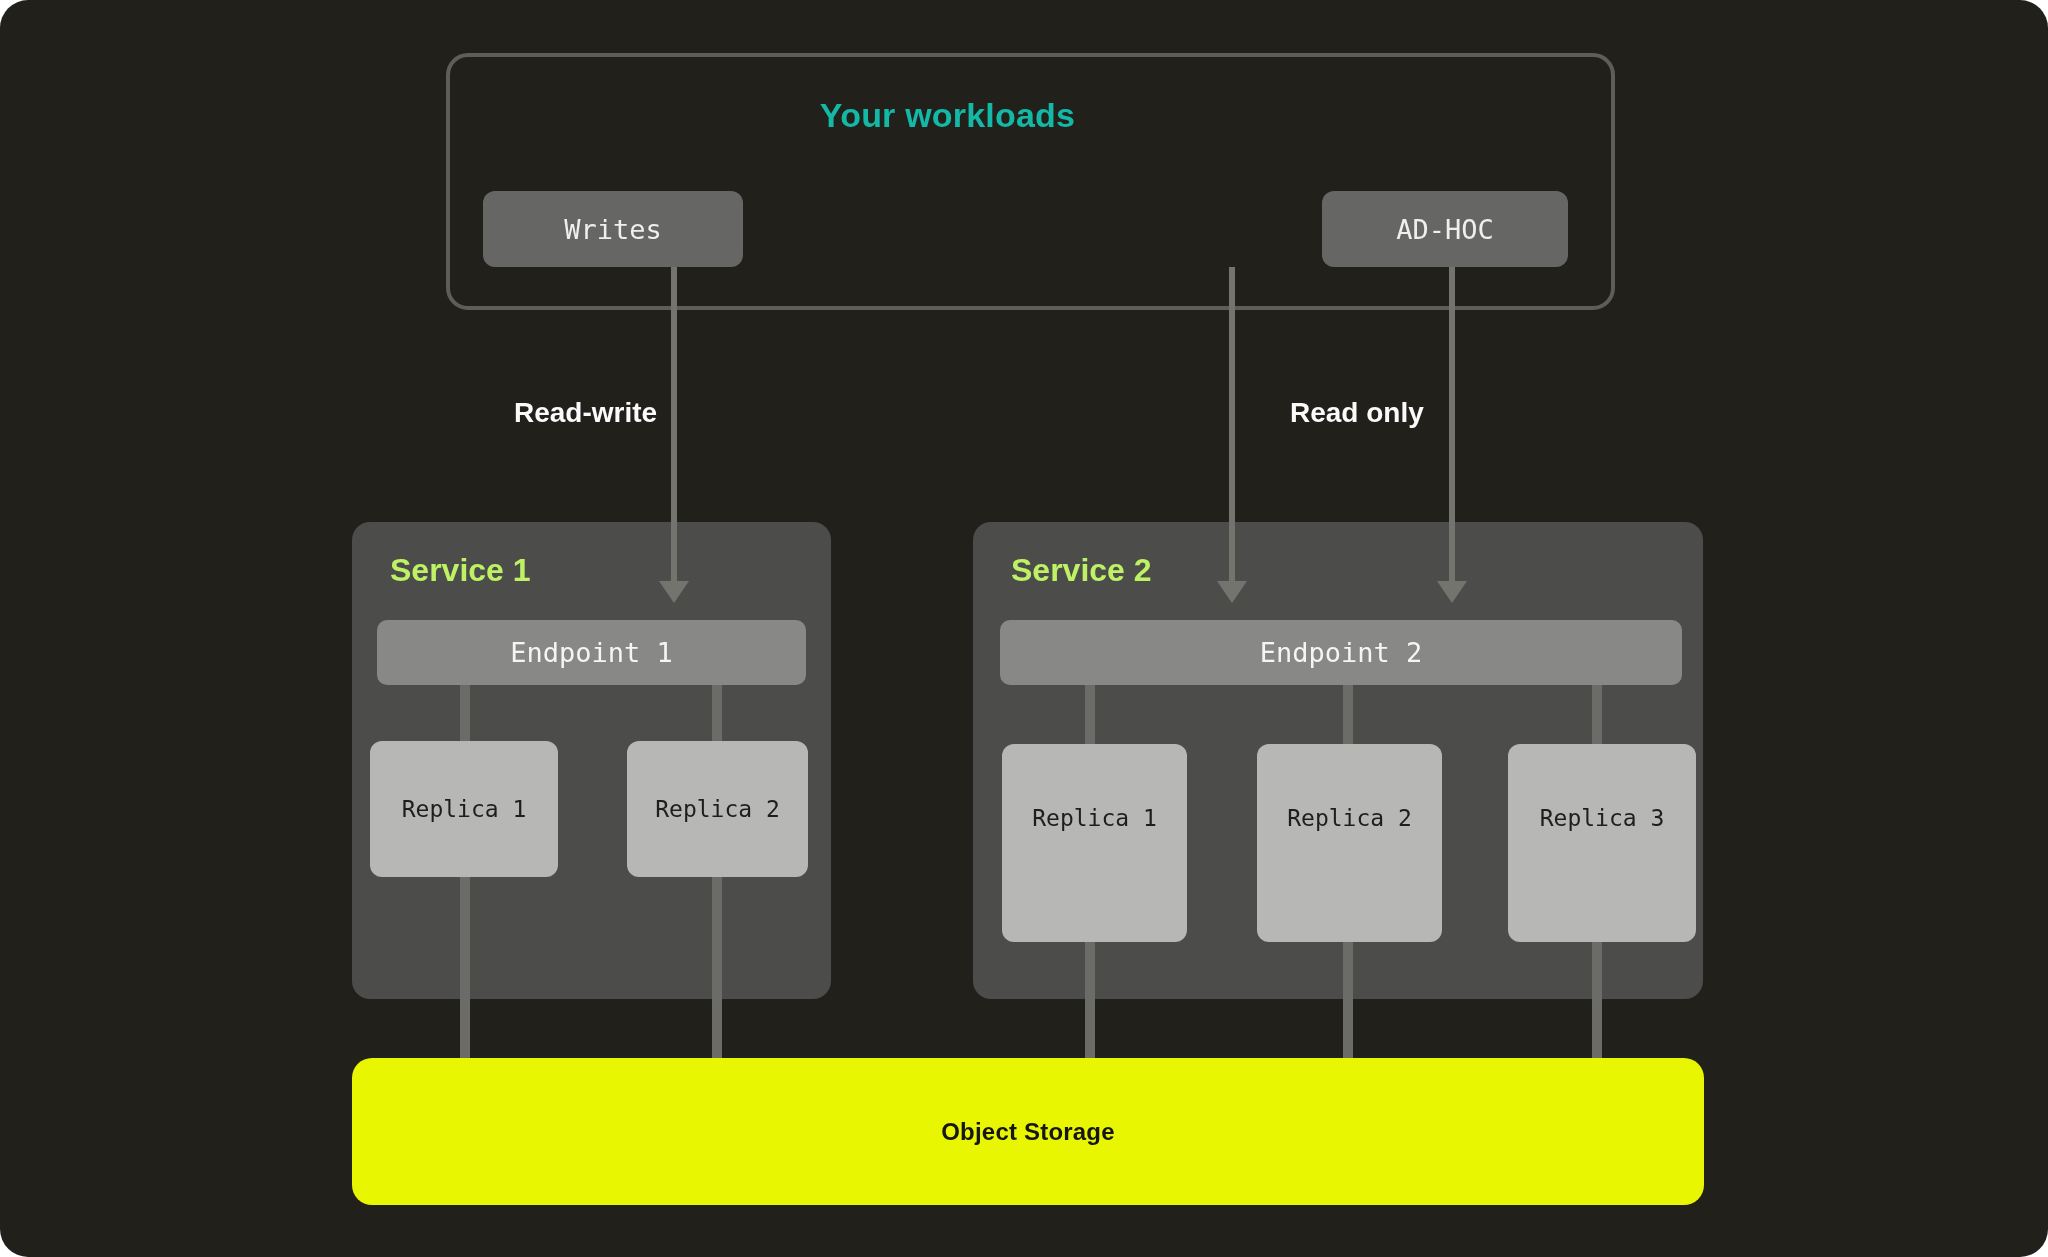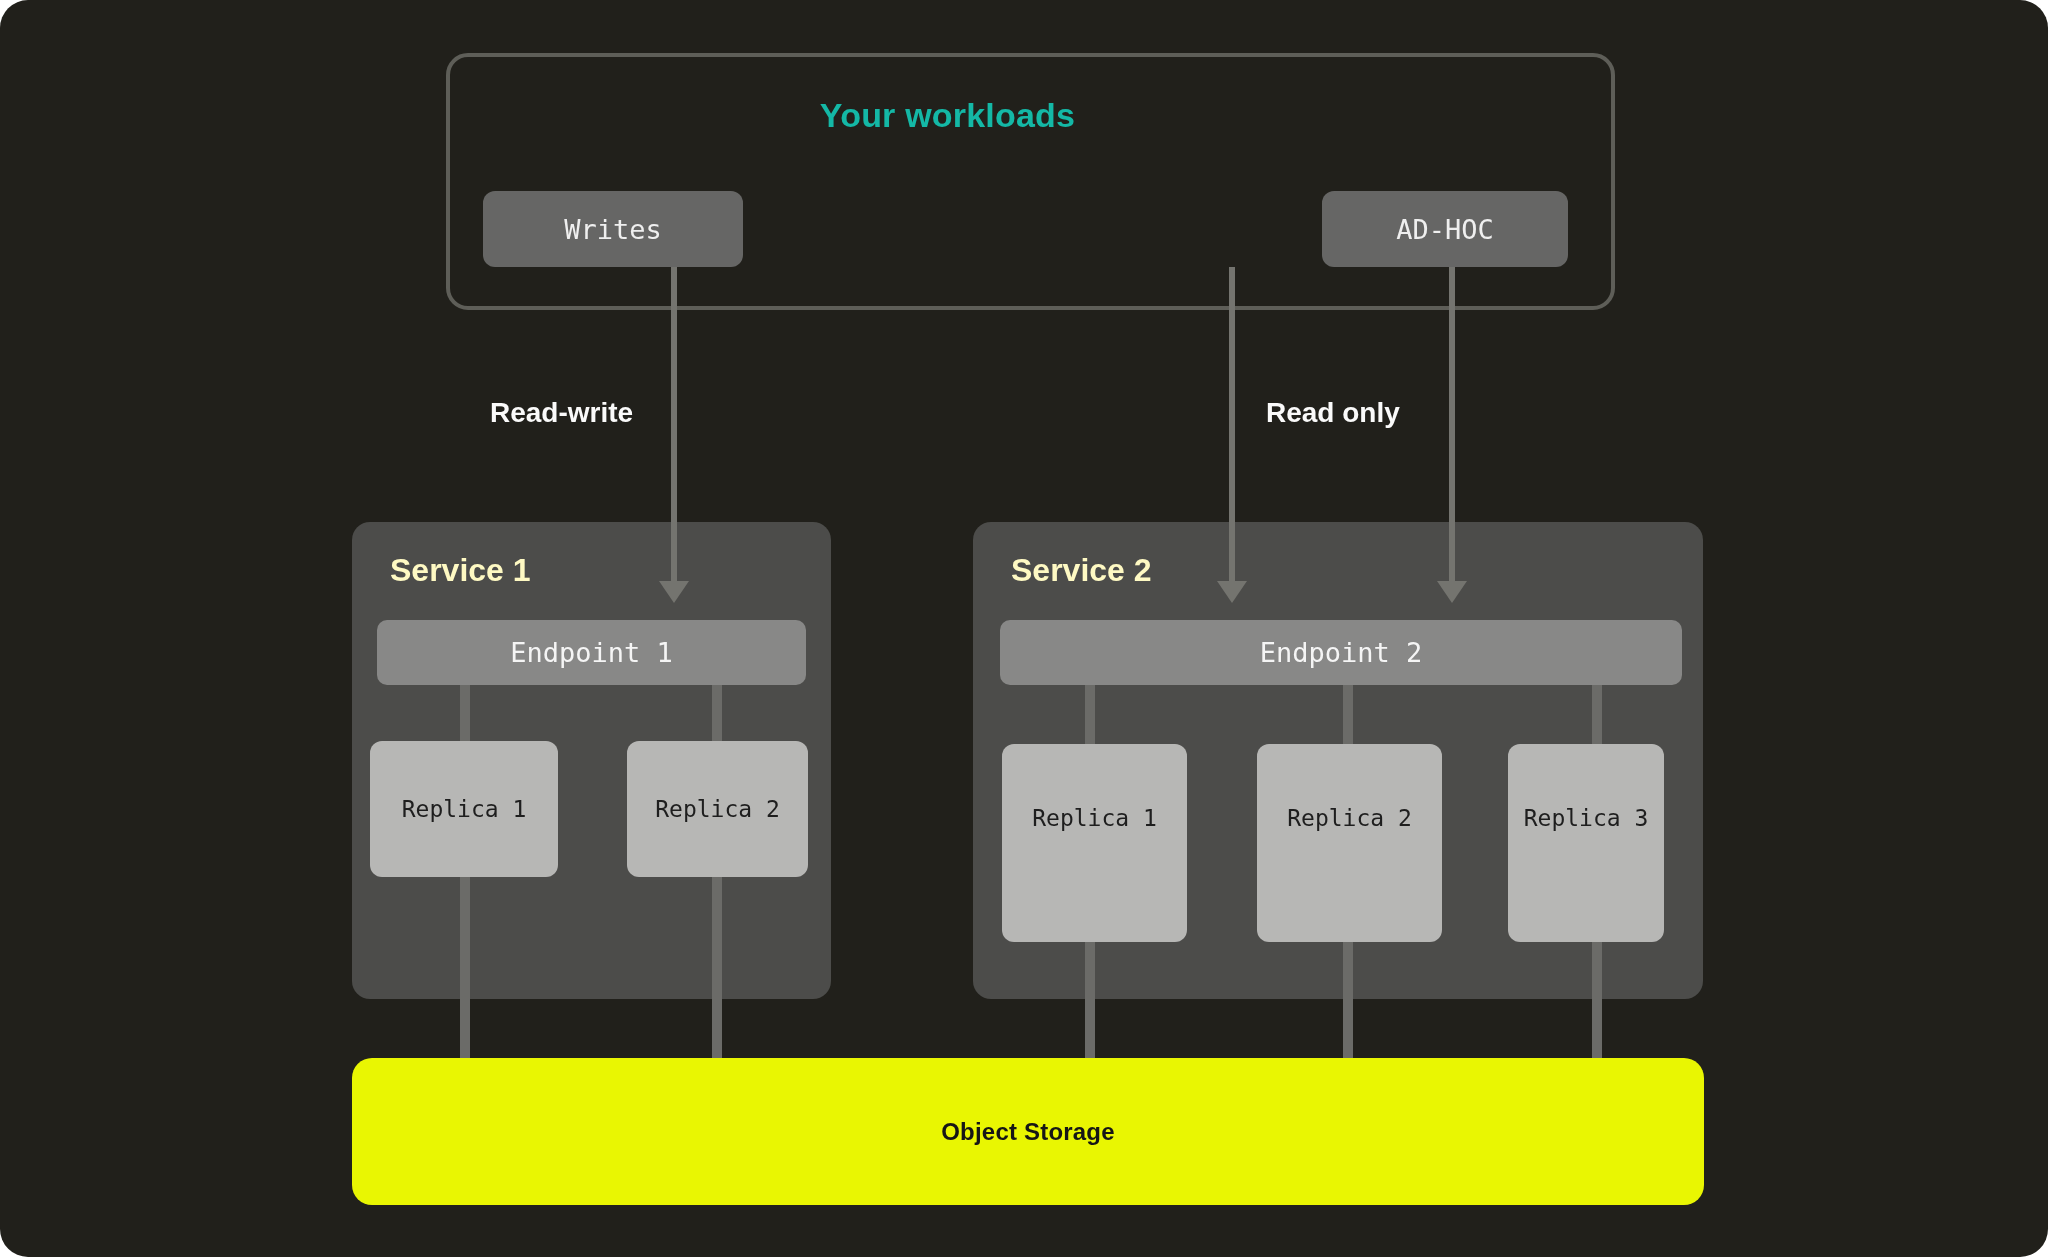--- a/index.html
+++ b/index.html
@@ -32,35 +32,35 @@
   .wnode.adhoc{left:1322px;width:246px;}
 
   
   .arrow-stem{position:absolute;width:6px;background:#74746f;z-index:4;}
   .arrow-head{
     position:absolute;width:0;height:0;z-index:4;
     border-left:15px solid transparent;border-right:15px solid transparent;
     border-top:22px solid #74746f;
   }
   .flow-label{
-    position:absolute;font-size:28px;font-weight:bold;color:#fafafa;z-index:5;
+    position:absolute;font-size:28px;font-weight:bold;color:#fafafa;z-index:5;margin-left:24px;
   }
   .flow-label.rw{left:490px;top:397px;}
   .flow-label.ro{left:1266px;top:397px;}
 
   
   .service{
     position:absolute;top:522px;height:477px;border-radius:18px;
     background:#4c4c4a;z-index:1;
   }
   .service.s1{left:352px;width:479px;}
   .service.s2{left:973px;width:730px;}
   .service-title{
     position:absolute;left:38px;top:30px;
-    font-size:32px;font-weight:bold;color:#fef9c3;
+    font-size:32px;font-weight:bold;color:#bef264;
   }
   .endpoint{
     position:absolute;top:98px;height:65px;border-radius:10px;
     background:#888887;color:#f5f5f5;z-index:3;
     font-family:"DejaVu Sans Mono", monospace;font-size:27px;
     display:flex;align-items:center;justify-content:center;
   }
   .service.s1 .endpoint{left:25px;width:429px;}
   .service.s2 .endpoint{left:27px;width:682px;}
 
@@ -75,21 +75,21 @@
     position:absolute;border-radius:12px;background:#b7b7b5;color:#1e1e1e;
     font-family:"DejaVu Sans Mono", monospace;font-size:23px;z-index:3;
     display:flex;justify-content:center;box-sizing:border-box;
   }
   .replica.small{top:741px;height:136px;align-items:center;}
   .replica.tall{top:744px;height:198px;align-items:flex-start;padding-top:61px;}
   .replica.s1r1{left:370px;width:188px;}
   .replica.s1r2{left:627px;width:181px;}
   .replica.s2r1{left:1002px;width:185px;}
   .replica.s2r2{left:1257px;width:185px;}
-  .replica.s2r3{left:1508px;width:156px;}
+  .replica.s2r3{left:1508px;width:188px;}
 
   
   .storage{
     position:absolute;left:352px;top:1058px;width:1352px;height:147px;
     border-radius:20px;background:#e9f602;z-index:3;
     display:flex;align-items:center;justify-content:center;
   }
   .storage-label{font-size:24px;font-weight:bold;color:#161616;letter-spacing:.2px;}
 </style>
 </head>

